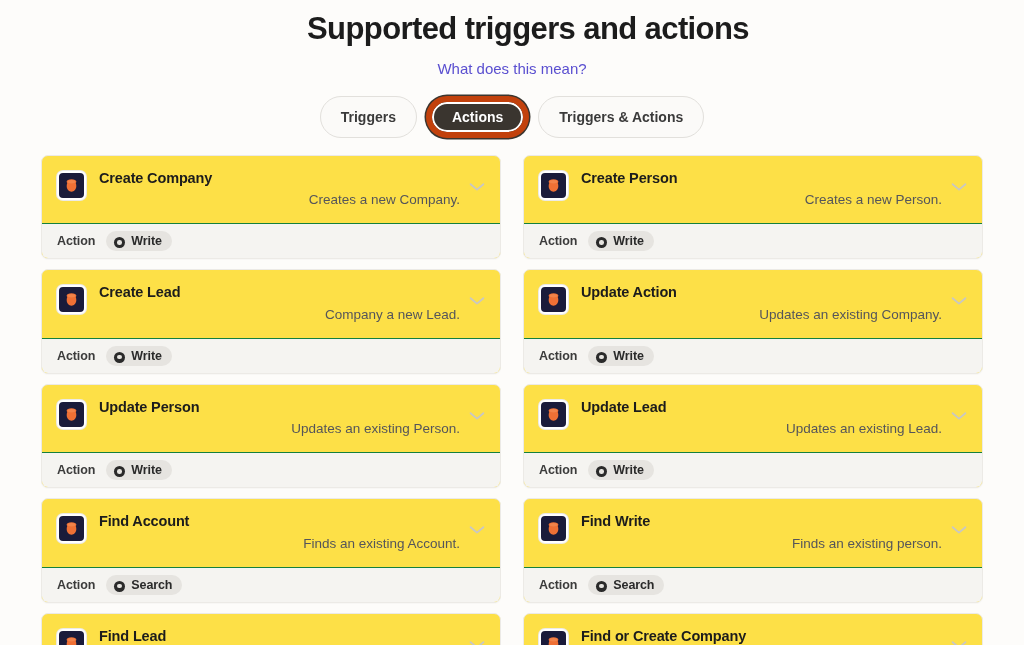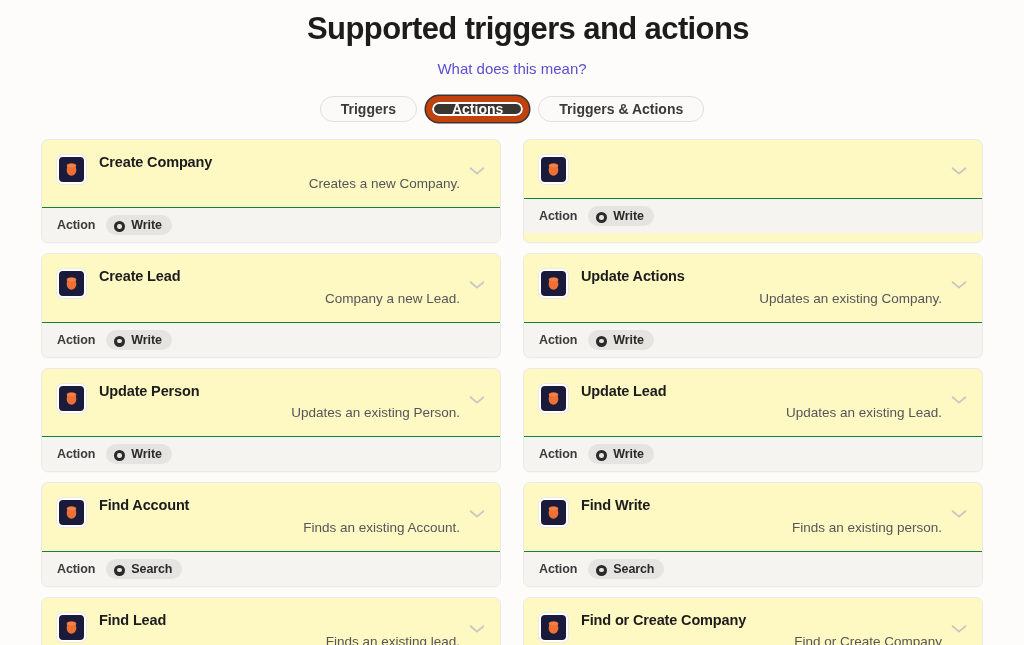--- a/index.html
+++ b/index.html
@@ -52,21 +52,21 @@
   
   .toggle-row {
     display: flex;
     justify-content: center;
     align-items: center;
     gap: 9px;
     margin-top: 18px;
   }
 
   .toggle-pill {
-    height: 26px;
+    height: 42px;
     padding: 0 20px;
     border-radius: 999px;
     border: 1px solid #e2e0dc;
     background: #fbfaf8;
     font-size: 14px;
     font-weight: 600;
     color: #3a3a3a;
     display: flex;
     align-items: center;
     justify-content: center;
@@ -85,21 +85,21 @@
   .cards-grid {
     margin: 17px auto 0 auto;
     width: 942px;
     display: grid;
     grid-template-columns: 460px 460px;
     column-gap: 22px;
     row-gap: 10px;
   }
 
   .card {
-    background: #fef9c3;
+    background: #fde047;
     border: 1px solid #eceae6;
     border-radius: 7px;
     overflow: hidden;
     box-shadow: 0 1px 1px rgba(0,0,0,0.025);
   }
 
   .card-body {
     display: flex;
     align-items: flex-start;
     padding: 13px 14px 13px 15px;
@@ -255,20 +255,24 @@
   </div>
 
   <div class="card">
     <div class="card-body">
       <span class="app-icon">
         <svg width="17" height="17" viewBox="0 0 24 24" aria-hidden="true">
           <path d="M12 3.2c-3.9 0-6.9 1.7-6.9 3.6 0 .6.3 1.1.9 1.6-.5 1.3-.8 2.8-.8 4.3 0 4.4 3.1 8.1 6.8 8.1s6.8-3.7 6.8-8.1c0-1.5-.3-3-.8-4.3.6-.5.9-1 .9-1.6 0-1.9-3-3.6-6.9-3.6z" fill="#ef7035"></path>
           <path d="M12 4.4c-3.1 0-5.5 1.1-5.5 2.4S8.9 9.2 12 9.2s5.5-1.1 5.5-2.4S15.1 4.4 12 4.4z" fill="#f2834a"></path>
         </svg>
       </span>
+      <div class="card-text">
+        <div class="card-title">Create Person</div>
+        <div class="card-desc">Creates a new Person.</div>
+      </div>
       <span class="chevron">
         <svg width="16" height="10" viewBox="0 0 16 10" aria-hidden="true">
           <path d="M1.6 2.2 L8 7.6 L14.4 2.2" stroke="#c9c7c3" stroke-width="1.8" fill="none" stroke-linecap="round" stroke-linejoin="round"></path>
         </svg>
       </span>
     </div>
     <div class="card-footer">
       <span class="footer-label">Action</span>
       <span class="badge">
         <span class="badge-dot"></span>
@@ -306,21 +310,21 @@
 
   <div class="card">
     <div class="card-body">
       <span class="app-icon">
         <svg width="17" height="17" viewBox="0 0 24 24" aria-hidden="true">
           <path d="M12 3.2c-3.9 0-6.9 1.7-6.9 3.6 0 .6.3 1.1.9 1.6-.5 1.3-.8 2.8-.8 4.3 0 4.4 3.1 8.1 6.8 8.1s6.8-3.7 6.8-8.1c0-1.5-.3-3-.8-4.3.6-.5.9-1 .9-1.6 0-1.9-3-3.6-6.9-3.6z" fill="#ef7035"></path>
           <path d="M12 4.4c-3.1 0-5.5 1.1-5.5 2.4S8.9 9.2 12 9.2s5.5-1.1 5.5-2.4S15.1 4.4 12 4.4z" fill="#f2834a"></path>
         </svg>
       </span>
       <div class="card-text">
-        <div class="card-title">Update Actions</div>
+        <div class="card-title">Update Action</div>
         <div class="card-desc">Updates an existing Company.</div>
       </div>
       <span class="chevron">
         <svg width="16" height="10" viewBox="0 0 16 10" aria-hidden="true">
           <path d="M1.6 2.2 L8 7.6 L14.4 2.2" stroke="#c9c7c3" stroke-width="1.8" fill="none" stroke-linecap="round" stroke-linejoin="round"></path>
         </svg>
       </span>
     </div>
     <div class="card-footer">
       <span class="footer-label">Action</span>

